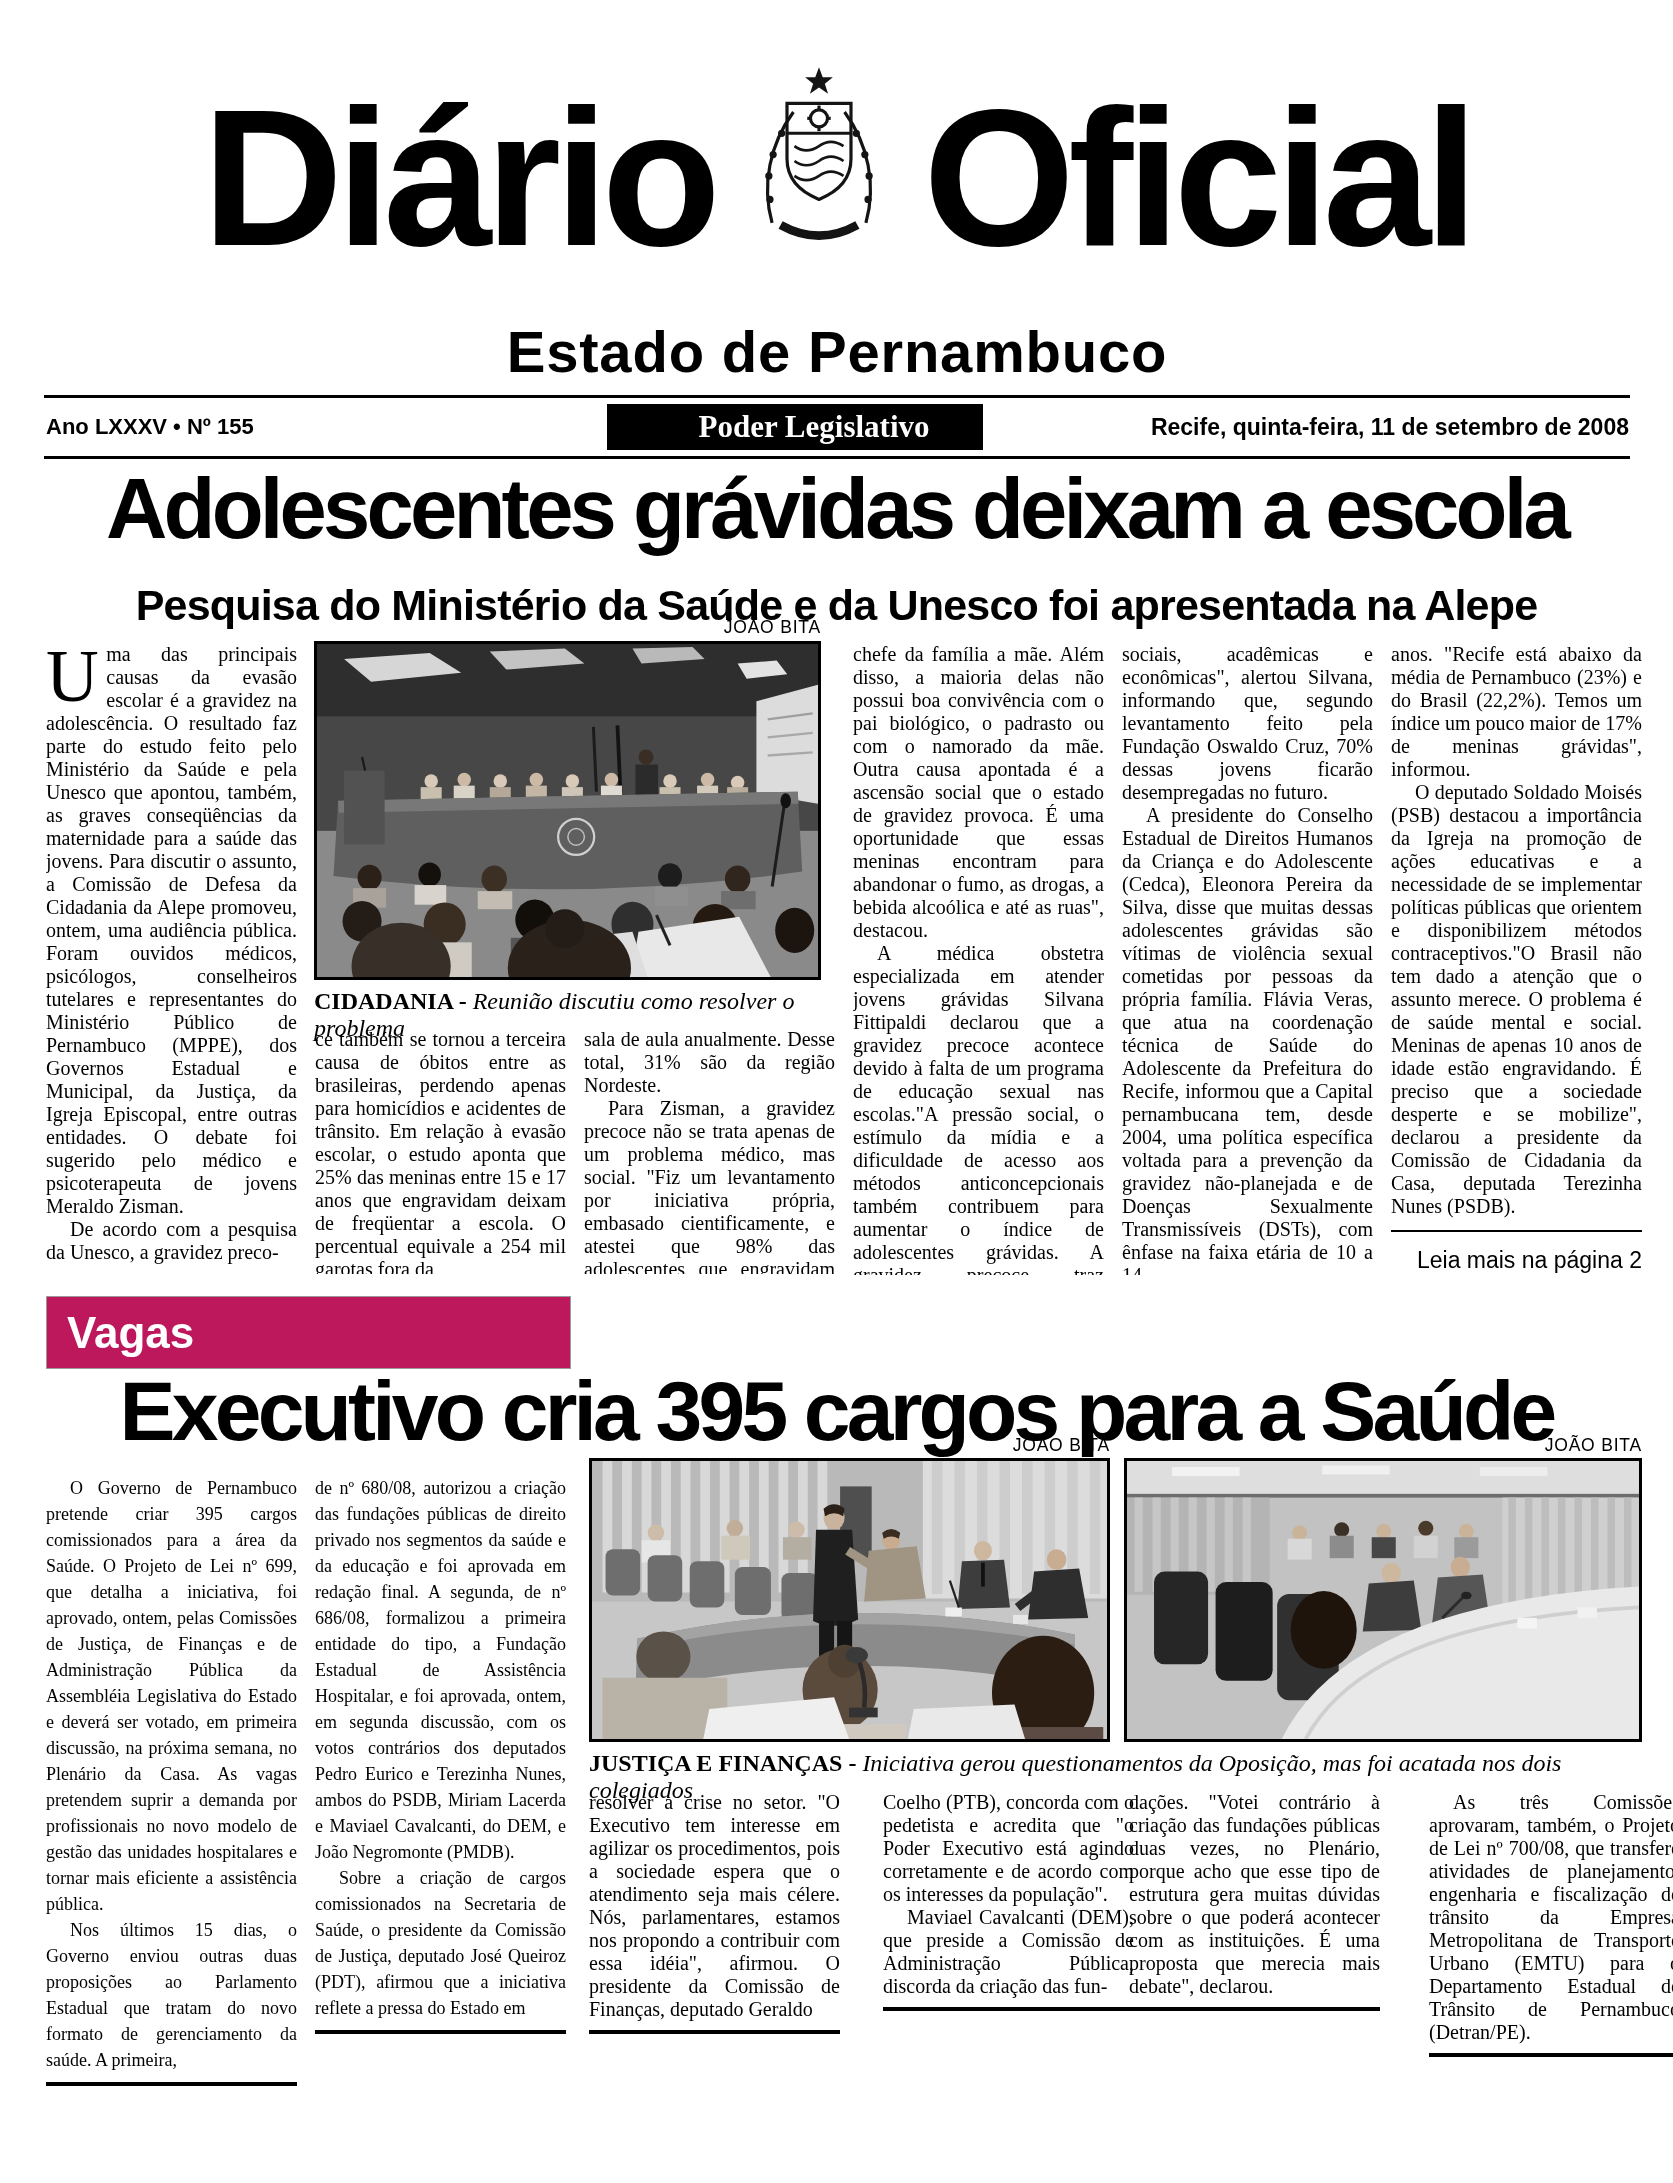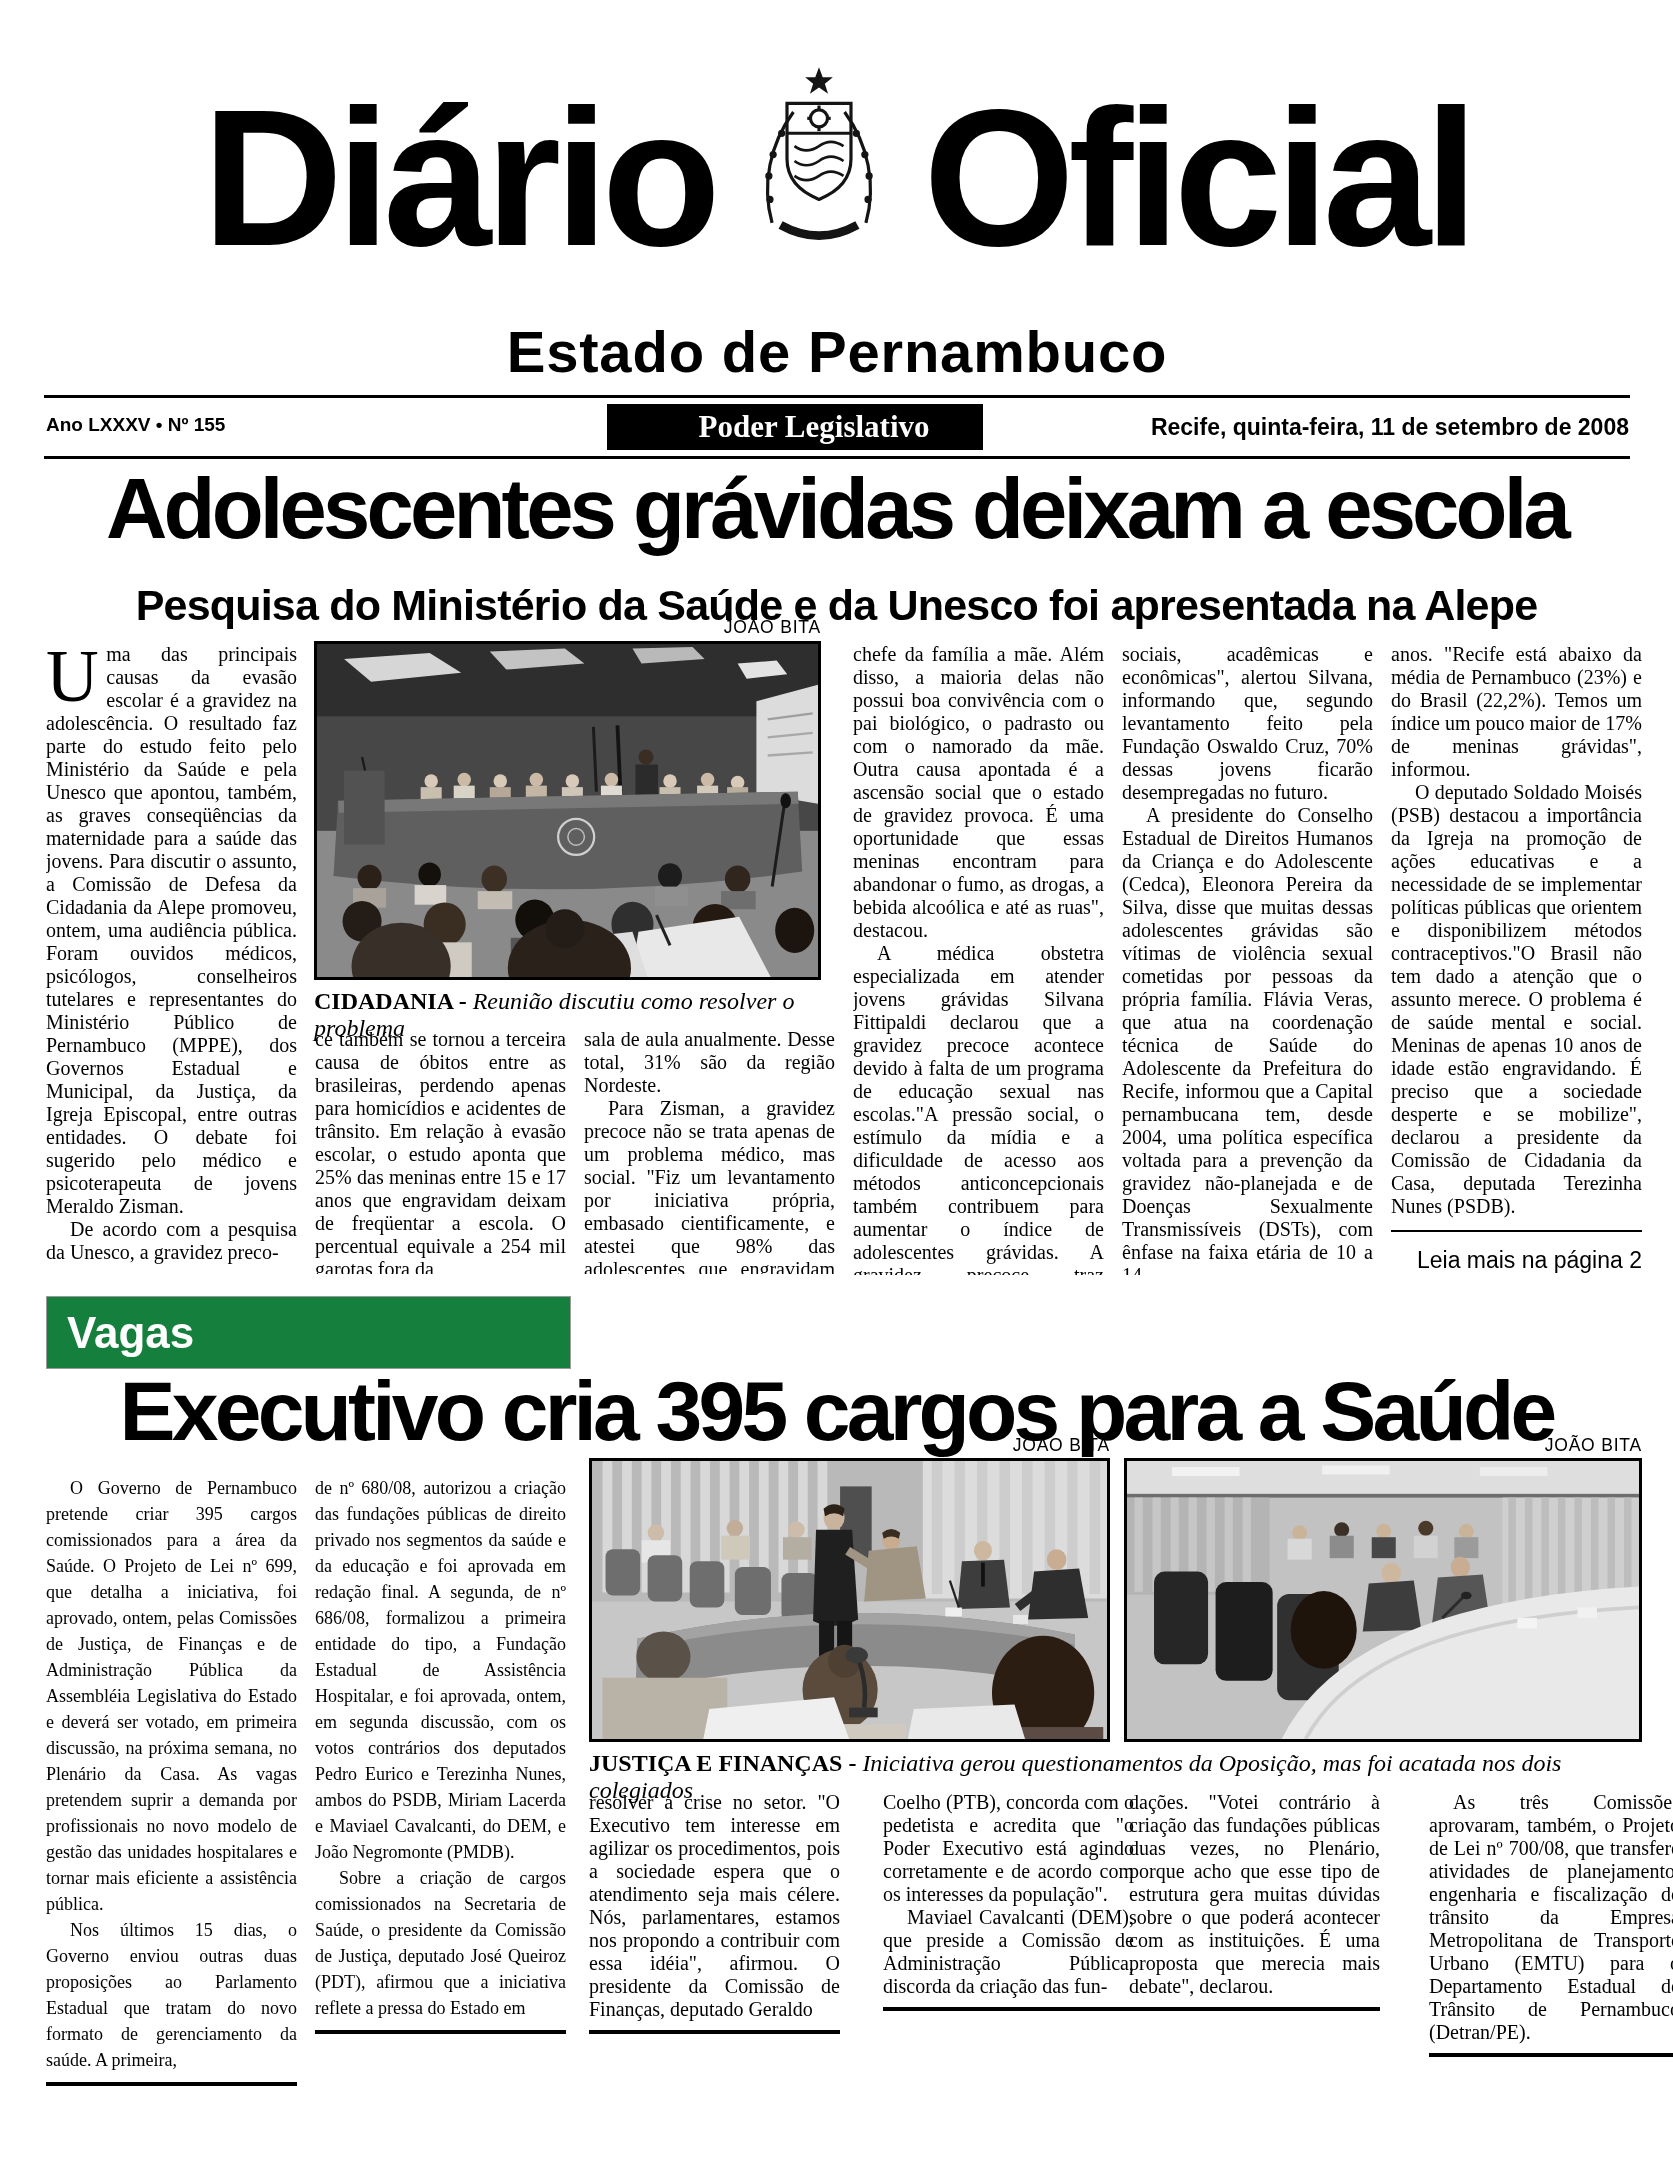--- a/index.html
+++ b/index.html
@@ -12,21 +12,21 @@
             align-items:center;justify-content:center;gap:36px;}
   .mast-word{font-family:"Liberation Sans","DejaVu Sans",sans-serif;font-weight:700;
              font-size:195px;line-height:1;letter-spacing:-6.8px;}
   #crest{width:128px;height:214px;margin:0 4.6px;position:relative;top:-4.6px;}
   #subtitle{position:absolute;top:318px;left:0;width:100%;text-align:center;
             font-family:"Liberation Sans","DejaVu Sans",sans-serif;
             font-weight:700;font-size:58px;letter-spacing:0.8px;}
   .rule{position:absolute;left:44px;width:1586px;height:3px;background:#000;}
   #rule1{top:395px;}
   #rule2{top:456px;}
-  #dateline-left{position:absolute;top:414px;left:46px;font-size:19px;font-weight:700;}
+  #dateline-left{position:absolute;top:414px;left:46px;font-size:22px;font-weight:700;}
   #dateline-box{position:absolute;top:404px;left:607px;width:376px;height:46px;background:#000;
                 display:flex;align-items:center;justify-content:center;}
   #dateline-box span{color:#fff;font-size:31px;font-weight:700;margin-left:38px;}
   #dateline-right{position:absolute;top:414px;left:981px;width:648px;text-align:right;
                   font-size:23px;font-weight:700;}
 
   
   .headline{position:absolute;left:30px;width:1613px;text-align:center;white-space:nowrap;
             font-family:"Liberation Sans","DejaVu Sans",sans-serif;font-weight:700;
             letter-spacing:-3.8px;line-height:1.1;}
@@ -71,21 +71,21 @@
   #s-col4{left:859px;top:1791px;margin-left:24px;}
   #s-col5{left:1129px;top:1791px;}
   #s-col6{left:1391px;top:1791px;margin-left:38px;}
 
   .dropcap{float:left;font-size:73px;line-height:58px;padding:4.6px 7.6px 0 0;}
   .readmore{border-top:2.3px solid #000;margin-top:12px;padding-top:17px;text-align:right;
             font-family:"Liberation Sans","DejaVu Sans",sans-serif;font-size:23px;}
   .endbar{height:3.8px;background:#000;margin-top:9px;}
 
   
-  #kicker{position:absolute;left:47px;top:1297px;width:523px;height:71px;background:#15803d;
+  #kicker{position:absolute;left:47px;top:1297px;width:523px;height:71px;background:#be185d;
           box-sizing:border-box;display:flex;align-items:center;padding-left:20px;
           outline:1.5px solid #9a9a9a;}
   #kicker span{color:#fff;font-family:"Liberation Sans","DejaVu Sans",sans-serif;
                font-weight:700;font-size:44px;}
 </style>
 </head>
 <body>
 
 <div class="page">
 

